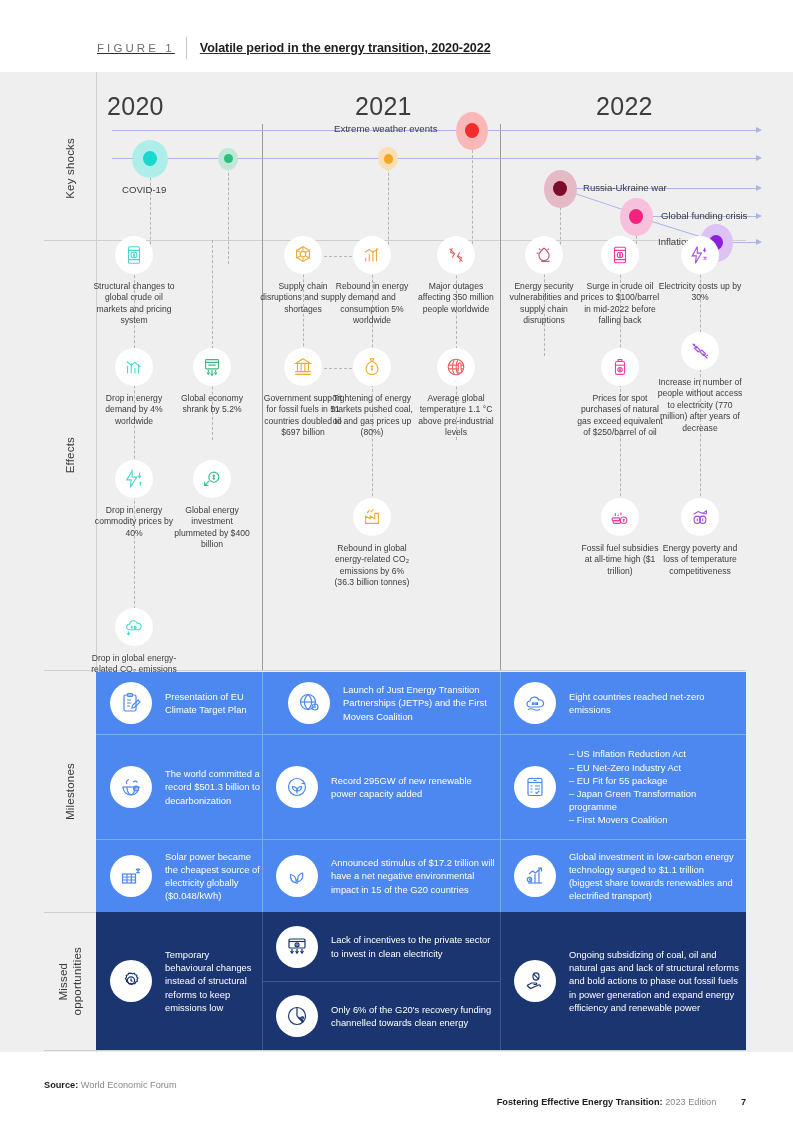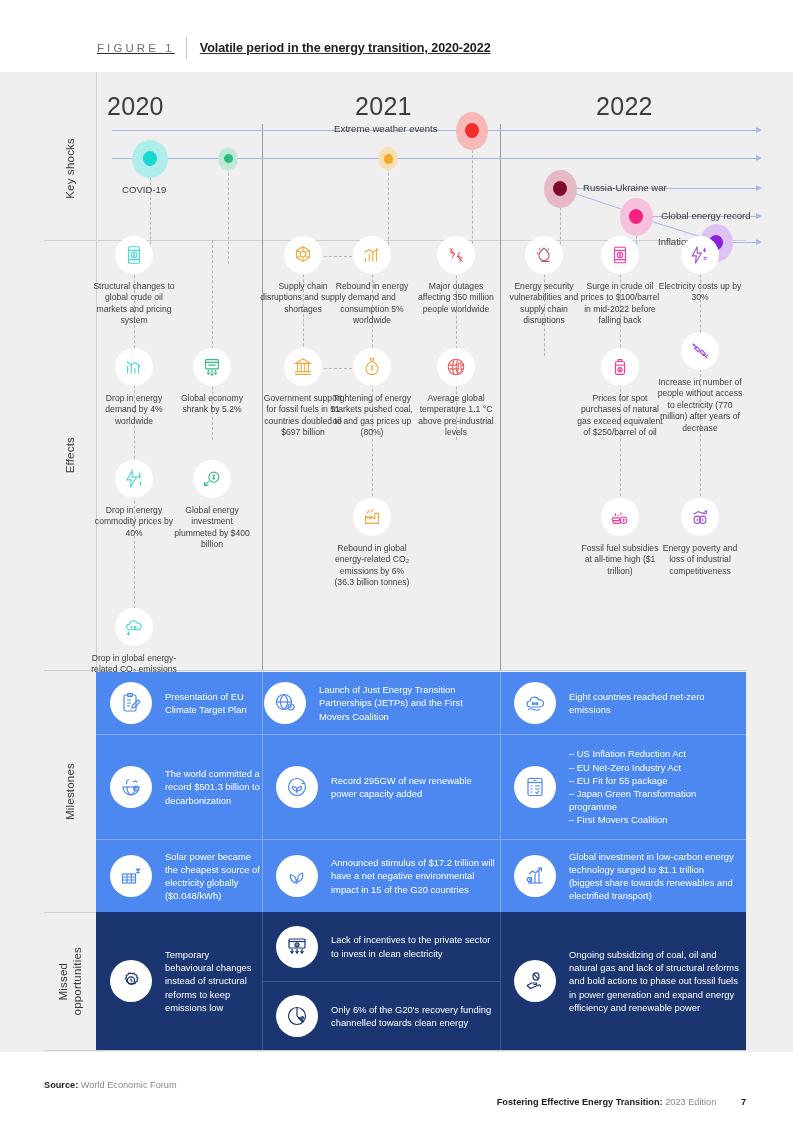--- a/index.html
+++ b/index.html
@@ -180,21 +180,21 @@
 
     <div class="halo" style="left:266px;top:51px;width:20px;height:23px;background:#fbdfb2;"></div>
     <div class="dot" style="left:272px;top:58px;width:9px;height:10px;background:#f5a623;"></div>
 
     <div class="halo" style="left:432px;top:74px;width:33px;height:38px;background:#e6b9c6;"></div>
     <div class="dot" style="left:441px;top:85px;width:14px;height:15px;background:#7d0b2a;"></div>
     <div class="shocklabel" style="left:471px;top:86px;">Russia-Ukraine war</div>
 
     <div class="halo" style="left:508px;top:102px;width:33px;height:38px;background:#f7c0dc;"></div>
     <div class="dot" style="left:517px;top:113px;width:14px;height:15px;background:#f5227f;"></div>
-    <div class="shocklabel" style="left:549px;top:114px;">Global energy record</div>
+    <div class="shocklabel" style="left:549px;top:114px;">Global funding crisis</div>
 
     <div class="halo" style="left:588px;top:128px;width:33px;height:38px;background:#ddc2f4;"></div>
     <div class="dot" style="left:597px;top:139px;width:14px;height:15px;background:#8b22d8;"></div>
     <div class="shocklabel" style="left:546px;top:140px;">Inflation</div>
   </div>
 
   <div class="effzone">
 
     <div class="dashdrop" style="left:38px;top:0px;height:384px;"></div>
     <div class="dashdrop" style="left:116px;top:0px;height:200px;"></div>
@@ -425,21 +425,21 @@
     <div class="effcell" style="left:561px;top:258px;">
       <div class="ic">
         <svg width="22" height="22" viewBox="0 0 24 24" fill="none" stroke="#a04de0" stroke-width="1.2">
           <ellipse cx="9" cy="15" rx="3.5" ry="4"></ellipse>
             <ellipse cx="15" cy="15" rx="3.5" ry="4"></ellipse>
           <path d="M9 13.5v3M15 13.5v3"></path>
             <path d="M5 9l5-3 5 2 4-3"></path>
             <path d="M19 5v3.5h-3.5"></path>
         </svg>
       </div>
-      <div class="tx">Energy poverty and loss of industrial competitiveness</div>
+      <div class="tx">Energy poverty and loss of temperature competitiveness</div>
     </div>
   </div>
 
   <div class="mstone" style="top:600px;height:240px;">
     <div class="mdiv-h" style="left:0;top:62px;width:650px;"></div>
     <div class="mdiv-h" style="left:0;top:167px;width:650px;"></div>
     <div class="mdiv-v" style="left:166px;top:0;height:240px;"></div>
     <div class="mdiv-v" style="left:404px;top:0;height:240px;"></div>
 
     <div class="mrow" style="left:14px;top:0;width:150px;height:62px;">
@@ -472,21 +472,21 @@
       <div class="mcircle">
         <svg width="24" height="24" viewBox="0 0 24 24" fill="none" stroke="#4c88f0" stroke-width="1.2">
           <rect x="3.5" y="10" width="13" height="9"></rect>
             <path d="M3.5 13h13M3.5 16h13M8 10v9M12.3 10v9"></path>
           <path d="M19 4v4M17 5l1.4 1.4M21 5l-1.4 1.4M17.2 8.6h3.6"></path>
         </svg>
       </div>
       <div class="mtext">Solar power became the cheapest source of electricity globally ($0.048/kWh)</div>
     </div>
 
-    <div class="mrow" style="left:168px;top:0;width:220px;height:62px;">
+    <div class="mrow" style="left:192px;top:0;width:220px;height:62px;">
       <div class="mcircle">
         <svg width="24" height="24" viewBox="0 0 24 24" fill="none" stroke="#4c88f0" stroke-width="1.2">
           <circle cx="11" cy="11" r="7.5"></circle>
             <path d="M3.6 11h14.8"></path>
             <path d="M11 3.5c2.4 2 3.6 5 3.6 7.5s-1.2 5.5-3.6 7.5C8.6 16.5 7.4 13.5 7.4 11S8.6 5.5 11 3.5z"></path>
           <circle cx="18" cy="16" r="3"></circle>
             <path d="M18 14.8v2.4"></path>
         </svg>
       </div>
       <div class="mtext">Launch of Just Energy Transition Partnerships (JETPs) and the First Movers Coalition</div>

